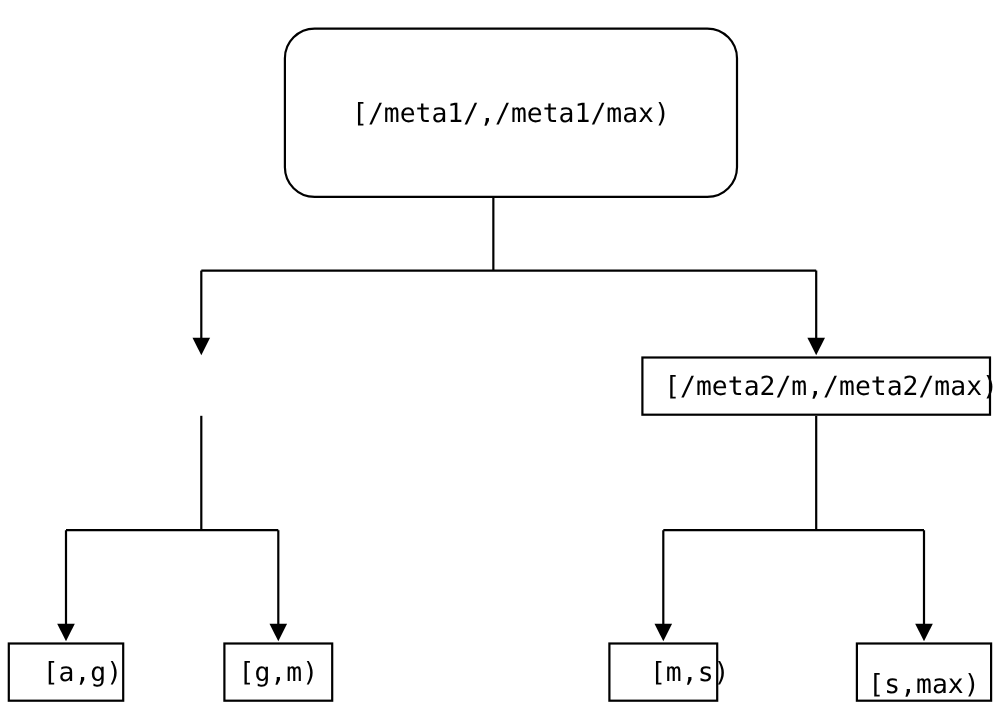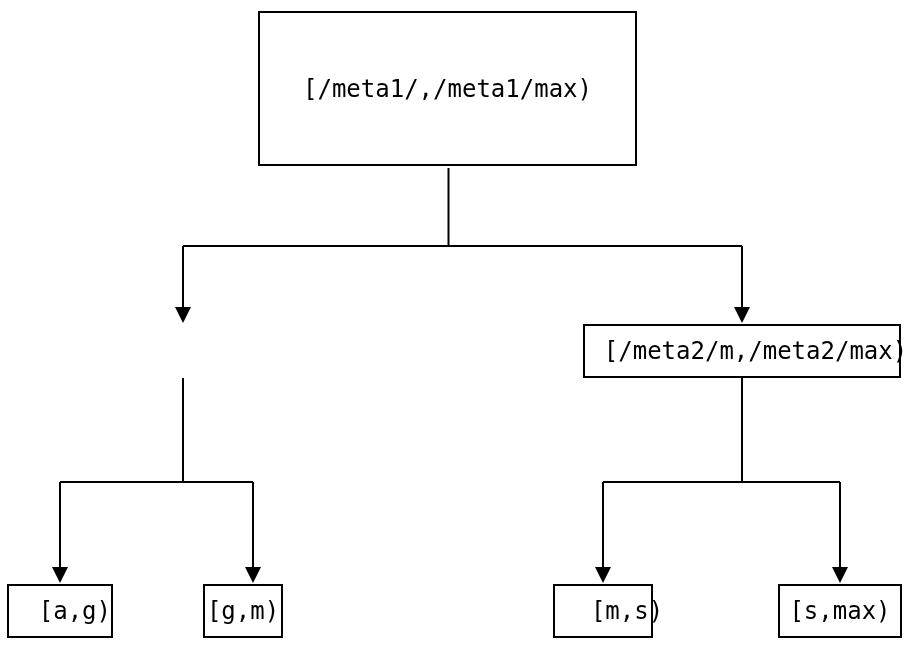--- a/index.html
+++ b/index.html
@@ -27,27 +27,27 @@
     border: 2px solid #000000;
     background: #ffffff;
     display: flex;
     align-items: center;
     justify-content: center;
     font-family: "DejaVu Sans Mono", "Liberation Mono", monospace;
     font-size: 24px;
     color: #000000;
     white-space: nowrap;
   }
-  #node-root  { left: 258px; top: 11px;  width: 379px; height: 155px; }
+  #node-root  { left: 258px; top: 25px;  width: 413px; height: 155px; border-radius: 28px; }
   #node-left  { left: 23px;  top: 324px; width: 320px; height: 54px;  }
   #node-right { left: 583px; top: 324px; width: 318px; height: 54px; padding-left: 27px;  }
   #leaf-ag    { left: 7px;   top: 584px; width: 106px; height: 54px; justify-content: flex-end;  }
-  #leaf-gm    { left: 203px; top: 584px; width: 80px; height: 54px;  }
+  #leaf-gm    { left: 203px; top: 584px; width: 100px; height: 54px;  }
   #leaf-ms    { left: 553px; top: 584px; width: 100px; height: 54px; padding-left: 48px;  }
-  #leaf-smax  { left: 778px; top: 584px; width: 124px; height: 54px;  }
+  #leaf-smax  { left: 778px; top: 584px; width: 124px; height: 54px; align-items: flex-end;  }
 </style>
 </head>
 <body>
 
 <div class="canvas">
 
   <svg class="edges-svg" viewBox="0 0 912 652" xmlns="http://www.w3.org/2000/svg">
     <g stroke="#000000" stroke-width="2" fill="none">
 
       <path d="M448.5,168 L448.5,246"></path>

